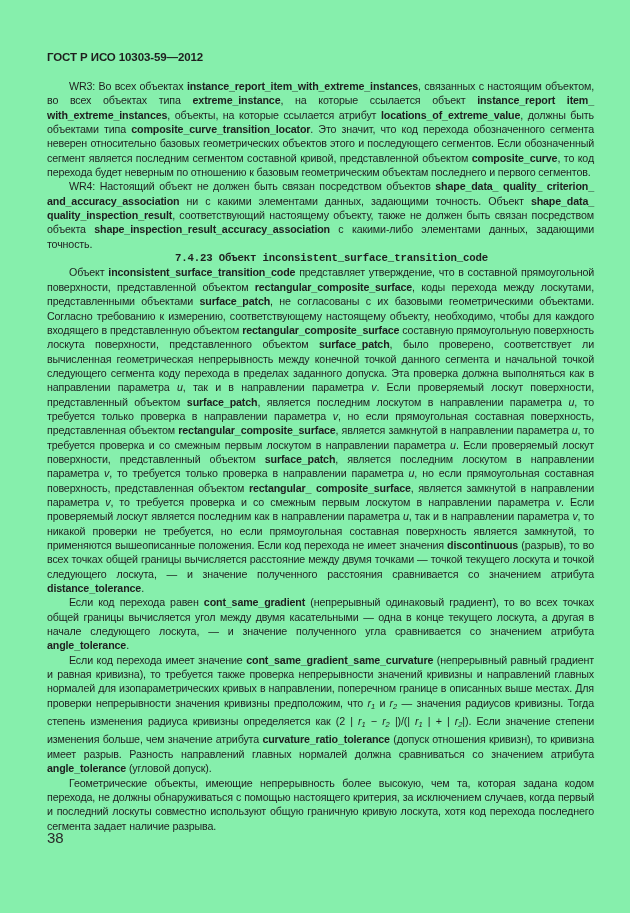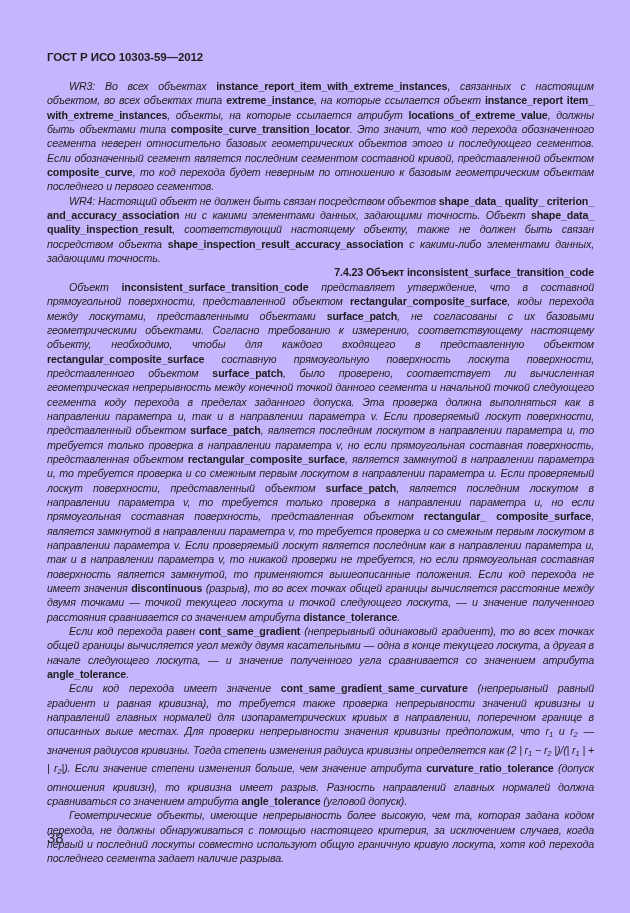--- a/index.html
+++ b/index.html
@@ -4,21 +4,21 @@
 <style>
   html, body {
     margin: 0;
     padding: 0;
     background: #ffffff;
   }
   .page {
     position: relative;
     width: 630px;
     height: 913px;
-    background: #c4b5fd;
+    background: #86efac;
     font-family: "Liberation Sans", sans-serif;
     color: #1e1e1e;
     overflow: hidden;
   }
   .running-header {
     position: absolute;
     left: 47px;
     top: 51px;
     font-size: 11.5px;
     font-weight: 700;
@@ -37,23 +37,24 @@
     hyphens: auto;
     -webkit-hyphens: auto;
   }
   .doc-body p {
     margin: 0;
     padding: 0;
     text-indent: 22px;
   }
   .doc-body p.heading {
     font-weight: 700;
-    text-align: right;
+    text-align: center;
+    font-family: Liberation Mono, monospace;
   }
-  .s-r { font-weight: 400; font-style: italic; }
+  .s-r { font-weight: 400; }
   .s-b { font-weight: 700; }
   .s-i { font-style: italic; }
   .s-sub {
     font-style: italic;
     font-size: 7.5px;
     vertical-align: -2px;
     letter-spacing: 0;
   }
   .page-number {
     position: absolute;

